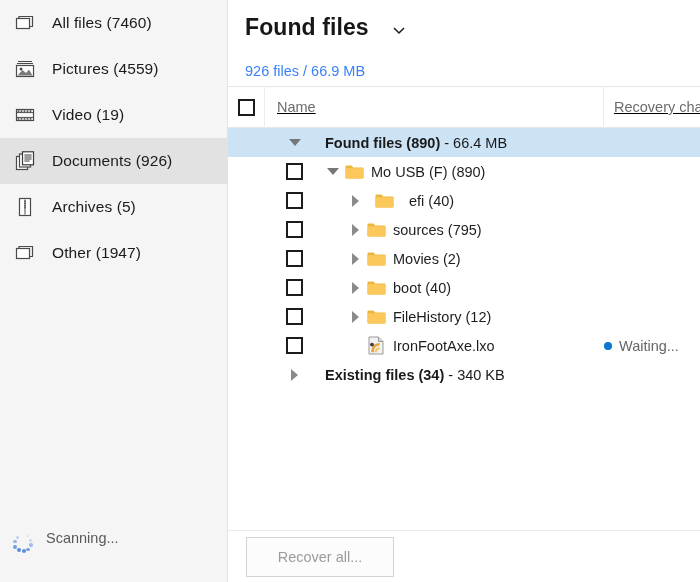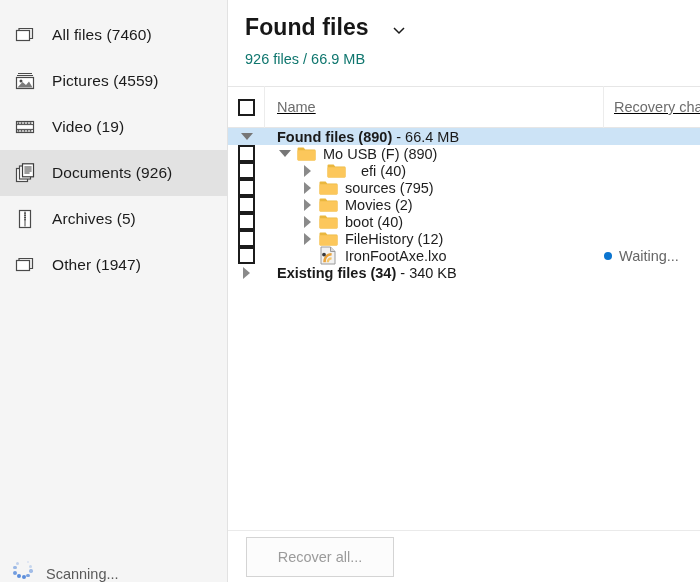--- a/index.html
+++ b/index.html
@@ -21,21 +21,21 @@
   
   .sidebar {
     width: 228px;
     height: 582px;
     background: #f5f5f5;
     border-right: 1px solid #e2e2e2;
     position: relative;
     flex: 0 0 228px;
   }
   .side-list {
-    padding-top: 12px;
+    padding-top: 0px;
   }
   .side-item {
     height: 46px;
     display: flex;
     align-items: center;
     padding-left: 12px;
     cursor: default;
   }
   .side-item.selected { background: #e2e2e2; }
   .side-ico {
@@ -49,21 +49,21 @@
     font-size: 15.5px;
     color: #1b1b1b;
     letter-spacing: 0.1px;
     white-space: nowrap;
   }
 
   .status-bar {
     position: absolute;
     left: 0; bottom: 0;
     width: 228px; height: 52px;
-    display: flex; align-items: flex-end;
+    display: flex; align-items: flex-start;
     padding-left: 10px;
   }
   .spinner {
     position: relative;
     width: 26px; height: 26px;
     flex: 0 0 26px;
     margin-right: 10px;
   }
   .spinner i {
     position: absolute;
@@ -99,23 +99,23 @@
     font-weight: bold;
     color: #171717;
     letter-spacing: 0.1px;
   }
   .title-chev {
     width: 16px; height: 16px;
     display: inline-block;
     margin-top: 5px;
   }
   .main-sub {
-    margin-top: 10px;
-    font-size: 14.5px;
-    color: #0f766e;
+    margin-top: 22px;
+    font-size: 14.5px;
+    color: #3b82f6;
   }
 
   
   .tbl-head {
     position: relative;
     height: 42px;
     border-top: 1px solid #e6e6e6;
     border-bottom: 1px solid #e6e6e6;
     display: flex;
     align-items: center;
@@ -153,24 +153,25 @@
     width: 17px; height: 17px;
     border: 2px solid #1c1c1c;
     background: #fff;
     display: block;
   }
 
   .tbl-body {
     position: relative;
   }
   .row {
-    height: 17px;
+    height: 29px;
     display: flex;
     align-items: center;
     position: relative;
+    padding-left: 48px;
   }
   .row.group { background: #cce3f6; }
   .cell-check {
     width: 37px; flex: 0 0 37px;
     display: flex; align-items: center; justify-content: center;
   }
   .cell-name {
     flex: 1 1 auto;
     display: flex;
     align-items: center;

